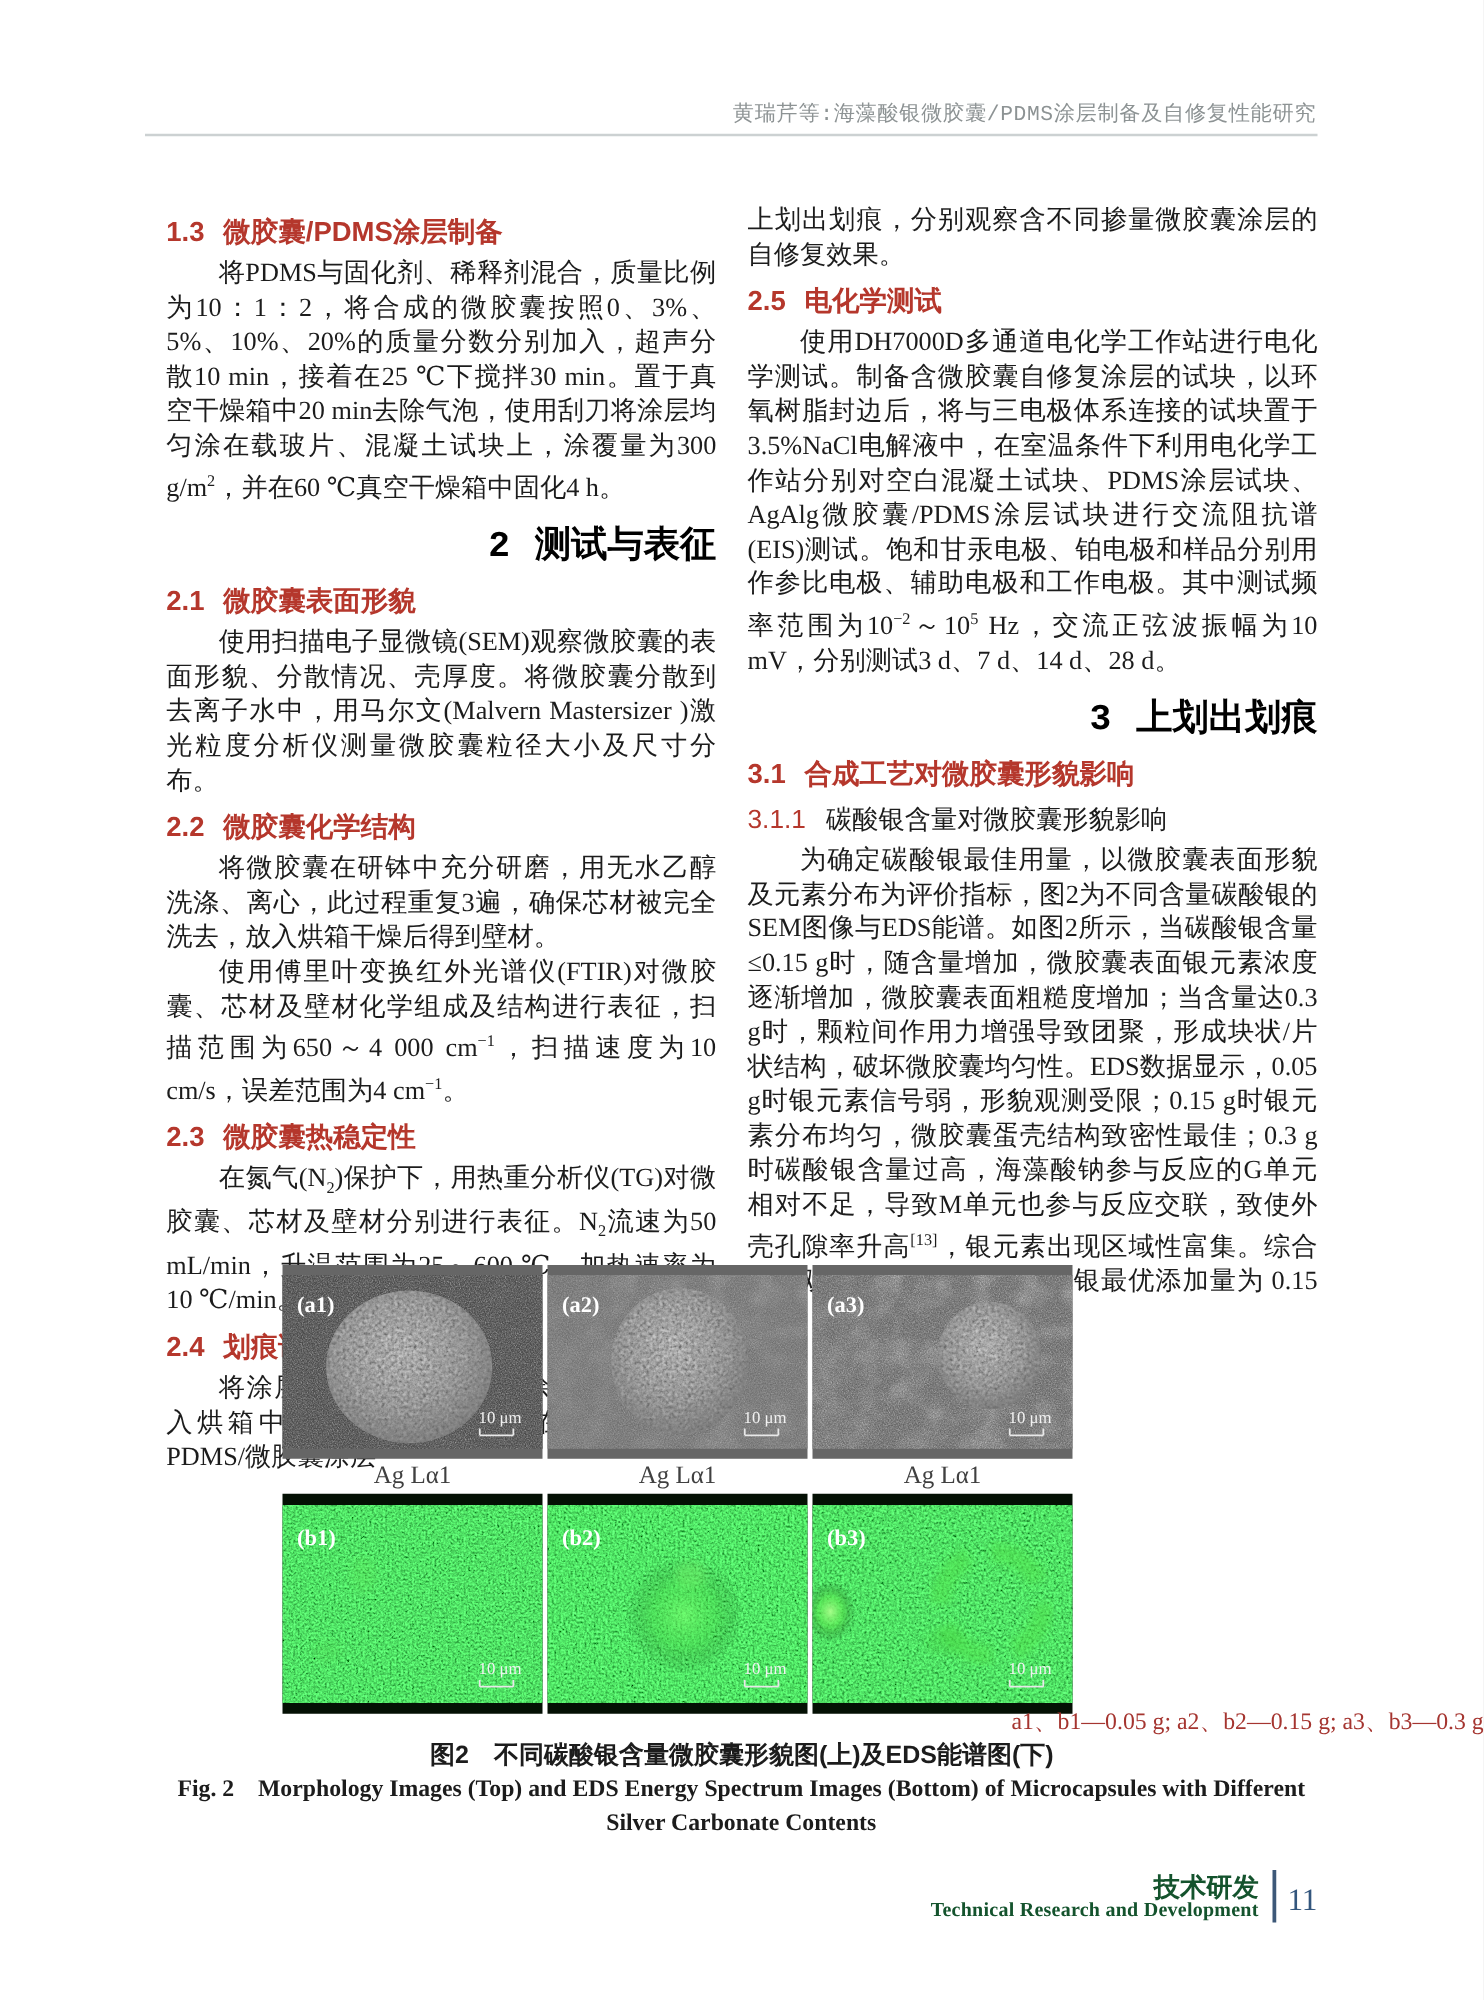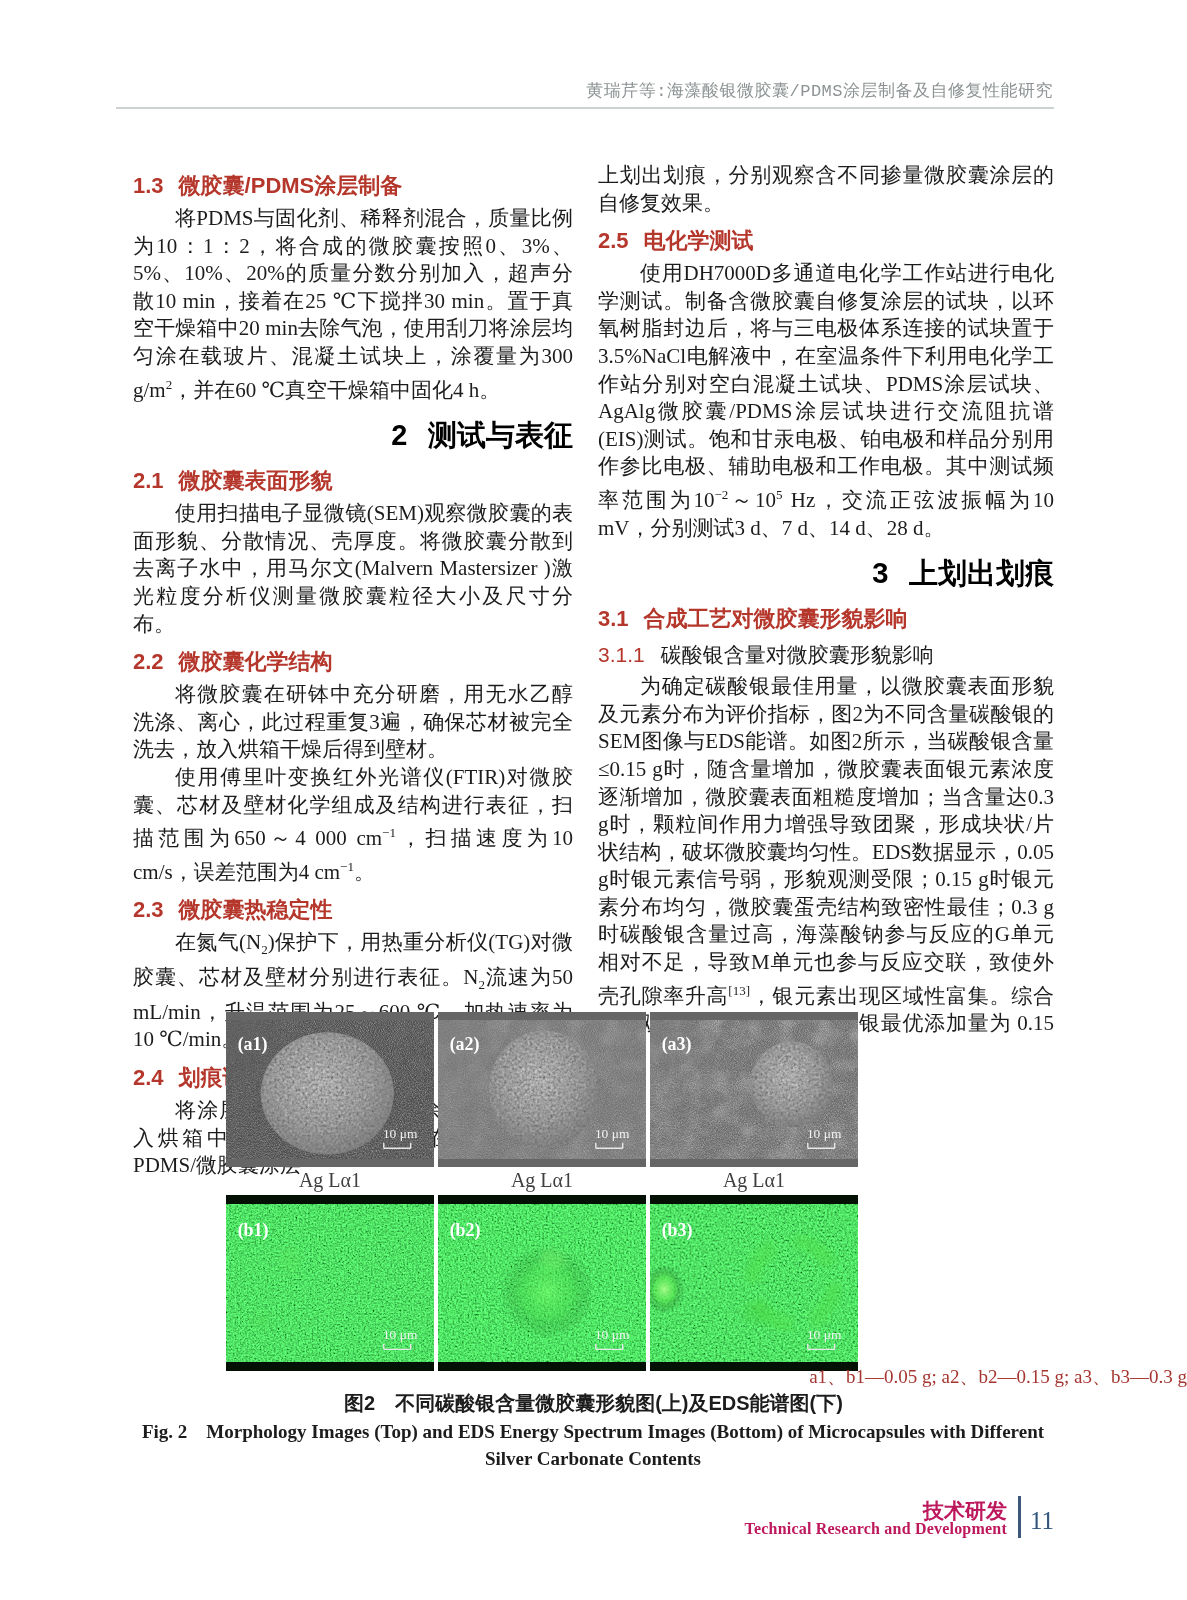--- a/index.html
+++ b/index.html
@@ -38,21 +38,21 @@
   .fig-sublabels span{width:232px;text-align:center;font-size:20px;color:#404040;}
 
   .fig-legend{position:absolute;left:0;right:0;top:1364px;text-align:right;color:#a53530;font-size:19px;}
   .fig-caption-cn{position:absolute;left:0;right:0;top:1390px;text-align:center;font-weight:700;
     font-family:"Liberation Sans","DejaVu Sans",sans-serif;font-size:20px;}
   .fig-caption-en{position:absolute;left:133px;width:920px;top:1418px;text-align:center;
     font-weight:700;font-size:19px;line-height:27px;}
 
   
   .footer{position:absolute;top:1496px;right:133px;display:flex;align-items:center;}
-  .footer-text{text-align:right;color:#be185d;}
+  .footer-text{text-align:right;color:#14532d;}
   .footer-cn{font-family:"Liberation Sans","DejaVu Sans",sans-serif;font-weight:700;font-size:21px;line-height:23px;}
   .footer-en{font-size:16px;font-weight:700;line-height:14px;letter-spacing:.2px;}
   .footer-bar{width:3px;height:42px;background:#3d5878;margin:0 9px 0 11px;}
   .footer-page{font-size:25px;color:#33567d;padding-top:8px;}
 
   svg text{font-family:"Liberation Serif","DejaVu Serif",serif;}
 </style>
 </head>
 <body>
 

